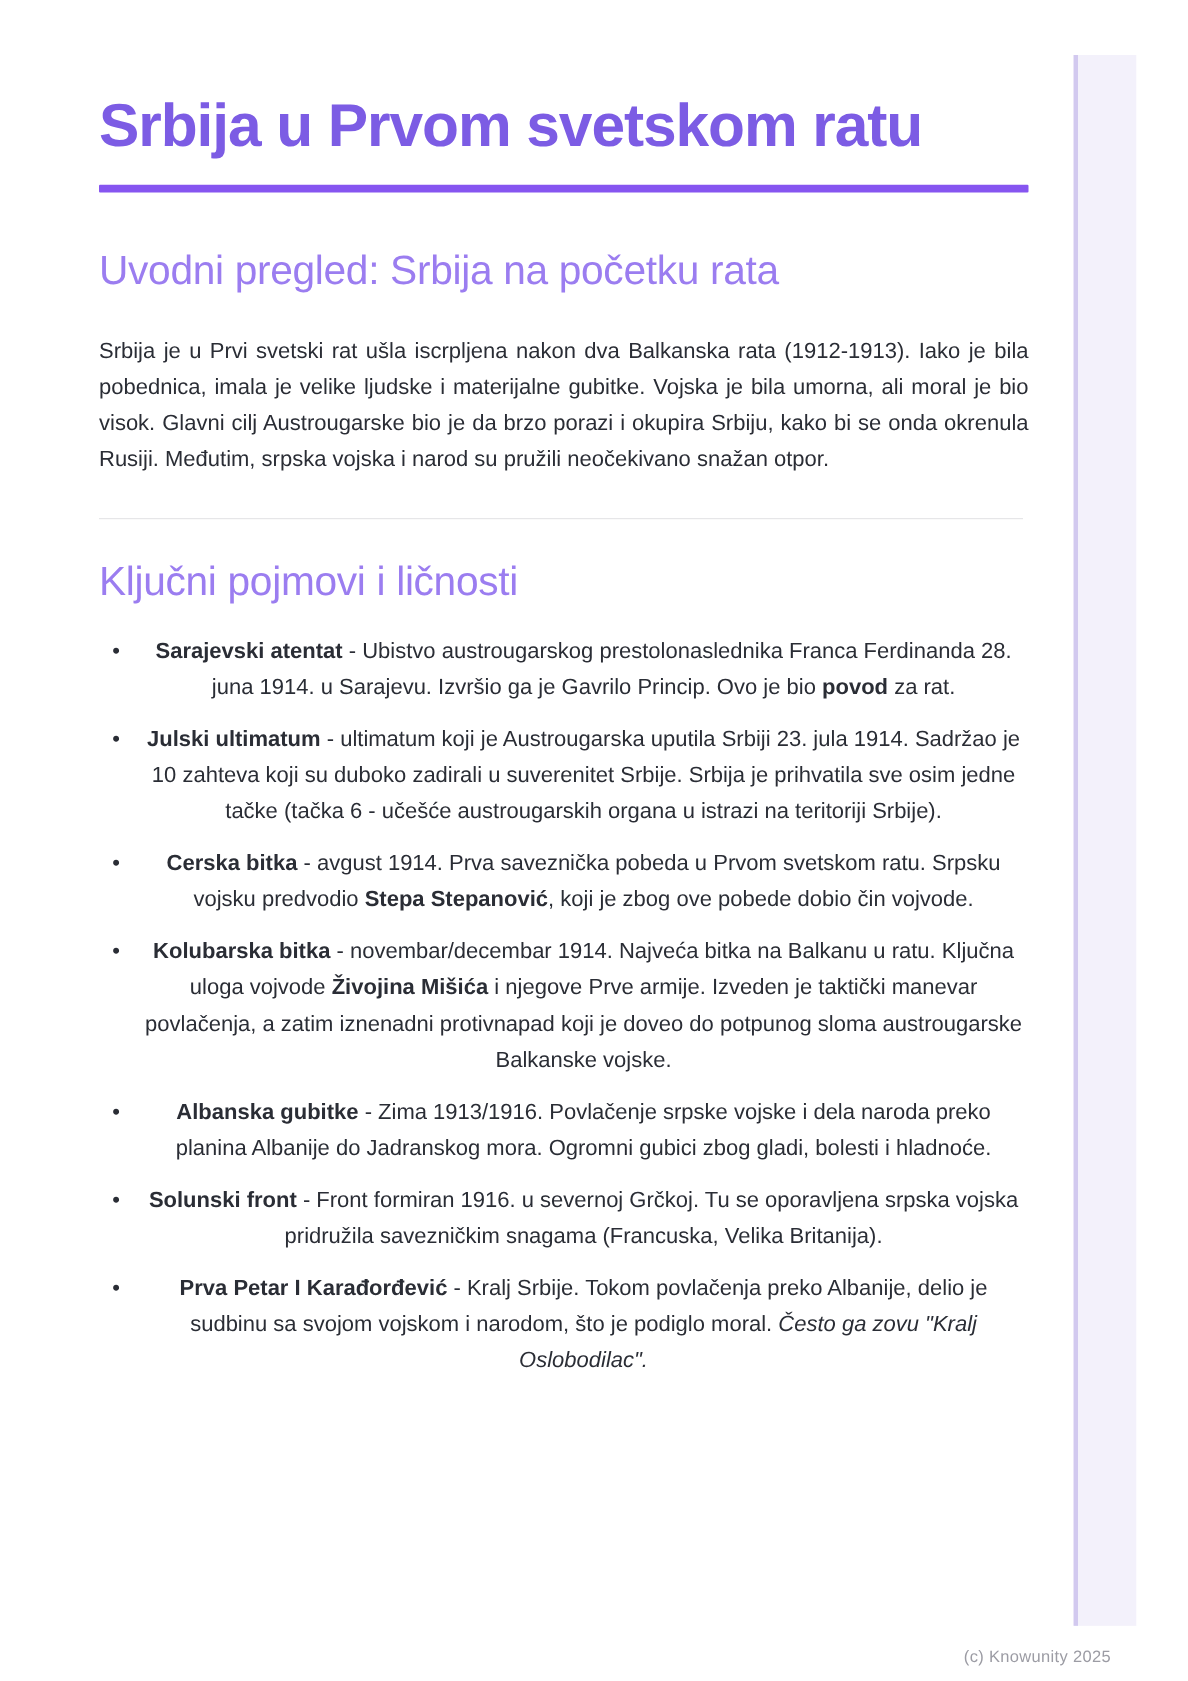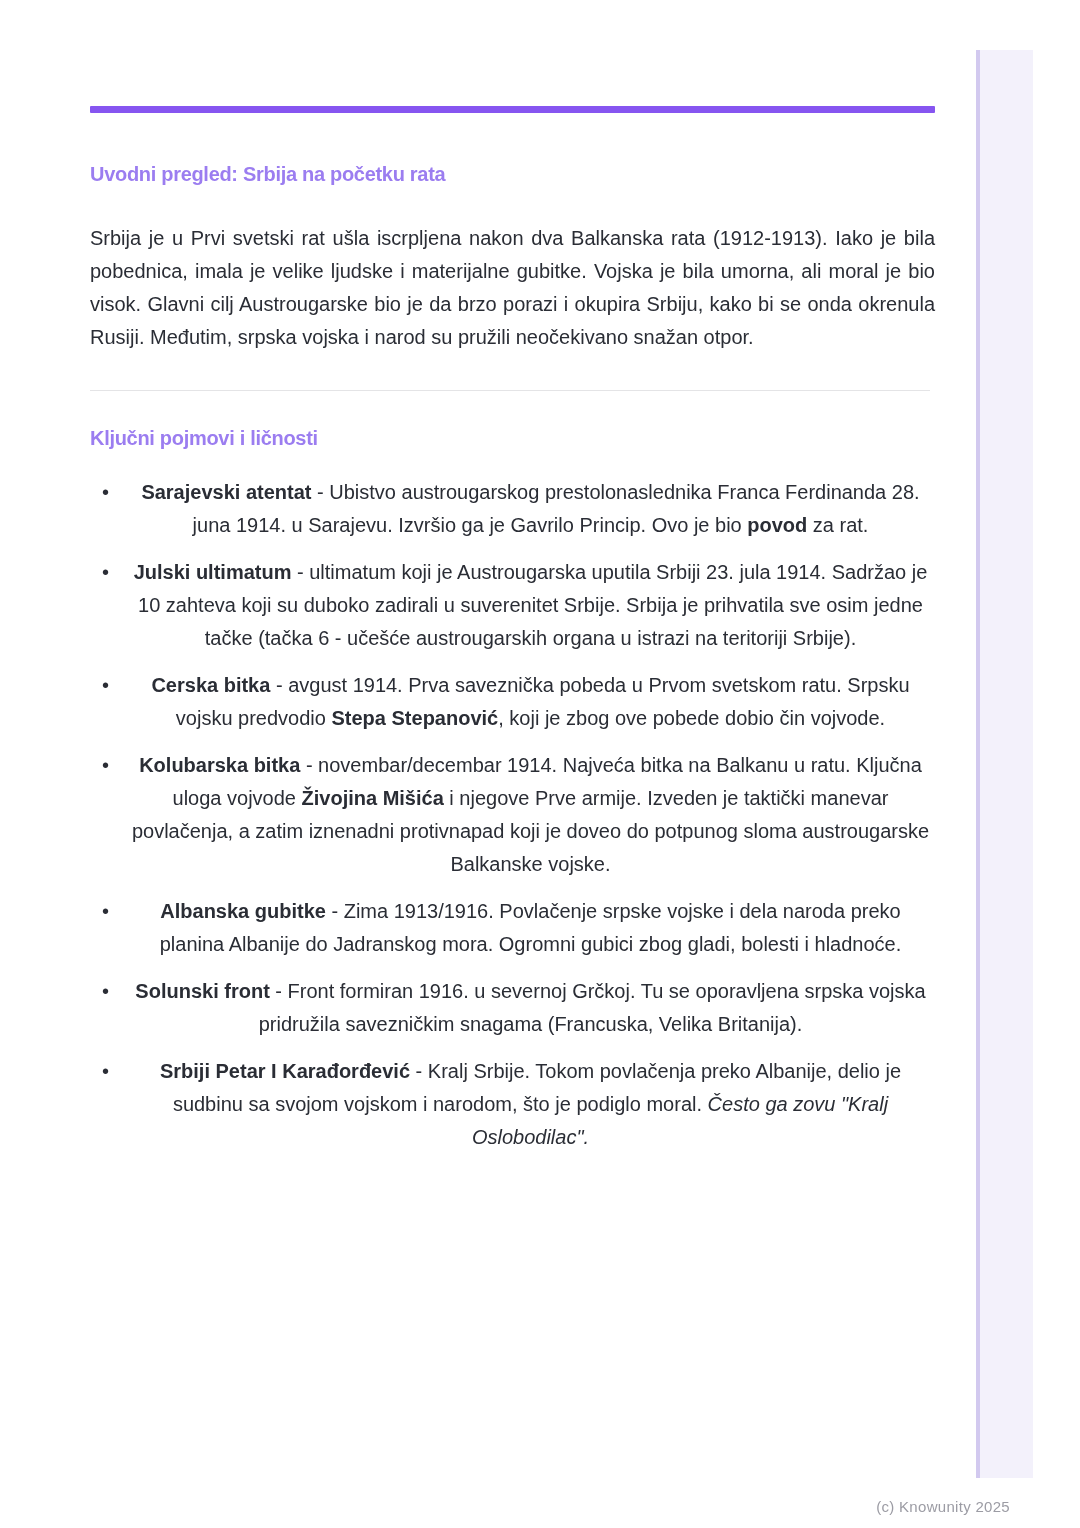--- a/index.html
+++ b/index.html
@@ -45,22 +45,22 @@
     line-height:1.12;
   }
   .title-rule{
     margin-top:22px;
     width:845px;height:7px;
     background:var(--accent);
     border-radius:1px;
   }
   h2{
     color:var(--heading);
-    font-size:20px;
-    font-weight:700;
+    font-size:37px;
+    font-weight:400;
     letter-spacing:-0.3px;
   }
   .h2-intro{margin-top:50px;}
   .h2-terms{margin-top:36px;}
   .intro-paragraph{
     margin-top:36px;
     width:845px;
     color:var(--text);
     font-size:20px;
     line-height:33px;
@@ -103,33 +103,34 @@
     letter-spacing:0.3px;
   }
 </style>
 </head>
 <body>
 
 <div class="page">
   <div class="side-strip"></div>
 
   <div class="content">
+    <h1>Srbija u Prvom svetskom ratu</h1>
     <div class="title-rule"></div>
 
     <h2 class="h2-intro">Uvodni pregled: Srbija na početku rata</h2>
     <p class="intro-paragraph">Srbija je u Prvi svetski rat ušla iscrpljena nakon dva Balkanska rata (1912-1913). Iako je bila pobednica, imala je velike ljudske i materijalne gubitke. Vojska je bila umorna, ali moral je bio visok. Glavni cilj Austrougarske bio je da brzo porazi i okupira Srbiju, kako bi se onda okrenula Rusiji. Međutim, srpska vojska i narod su pružili neočekivano snažan otpor.</p>
 
     <hr class="divider">
 
     <h2 class="h2-terms">Ključni pojmovi i ličnosti</h2>
     <ul class="terms">
         <li><span class="b">Sarajevski atentat</span><span> - Ubistvo austrougarskog prestolonaslednika Franca Ferdinanda 28. juna 1914. u Sarajevu. Izvršio ga je Gavrilo Princip. Ovo je bio </span><span class="b">povod</span><span> za rat.</span></li>
         <li><span class="b">Julski ultimatum</span><span> - ultimatum koji je Austrougarska uputila Srbiji 23. jula 1914. Sadržao je 10 zahteva koji su duboko zadirali u suverenitet Srbije. Srbija je prihvatila sve osim jedne tačke (tačka 6 - učešće austrougarskih organa u istrazi na teritoriji Srbije).</span></li>
         <li><span class="b">Cerska bitka</span><span> - avgust 1914. Prva saveznička pobeda u Prvom svetskom ratu. Srpsku vojsku predvodio </span><span class="b">Stepa Stepanović</span><span>, koji je zbog ove pobede dobio čin vojvode.</span></li>
         <li><span class="b">Kolubarska bitka</span><span> - novembar/decembar 1914. Najveća bitka na Balkanu u ratu. Ključna uloga vojvode </span><span class="b">Živojina Mišića</span><span> i njegove Prve armije. Izveden je taktički manevar povlačenja, a zatim iznenadni protivnapad koji je doveo do potpunog sloma austrougarske Balkanske vojske.</span></li>
         <li><span class="b">Albanska gubitke</span><span> - Zima 1913/1916. Povlačenje srpske vojske i dela naroda preko planina Albanije do Jadranskog mora. Ogromni gubici zbog gladi, bolesti i hladnoće.</span></li>
         <li><span class="b">Solunski front</span><span> - Front formiran 1916. u severnoj Grčkoj. Tu se oporavljena srpska vojska pridružila savezničkim snagama (Francuska, Velika Britanija).</span></li>
-        <li><span class="b">Srbiji Petar I Karađorđević</span><span> - Kralj Srbije. Tokom povlačenja preko Albanije, delio je sudbinu sa svojom vojskom i narodom, što je podiglo moral. </span><span class="i">Često ga zovu "Kralj Oslobodilac".</span></li>
+        <li><span class="b">Prva Petar I Karađorđević</span><span> - Kralj Srbije. Tokom povlačenja preko Albanije, delio je sudbinu sa svojom vojskom i narodom, što je podiglo moral. </span><span class="i">Često ga zovu "Kralj Oslobodilac".</span></li>
       </ul>
   </div>
 
   <div class="watermark">(c) Knowunity 2025</div>
 </div>
 
 </body></html>

